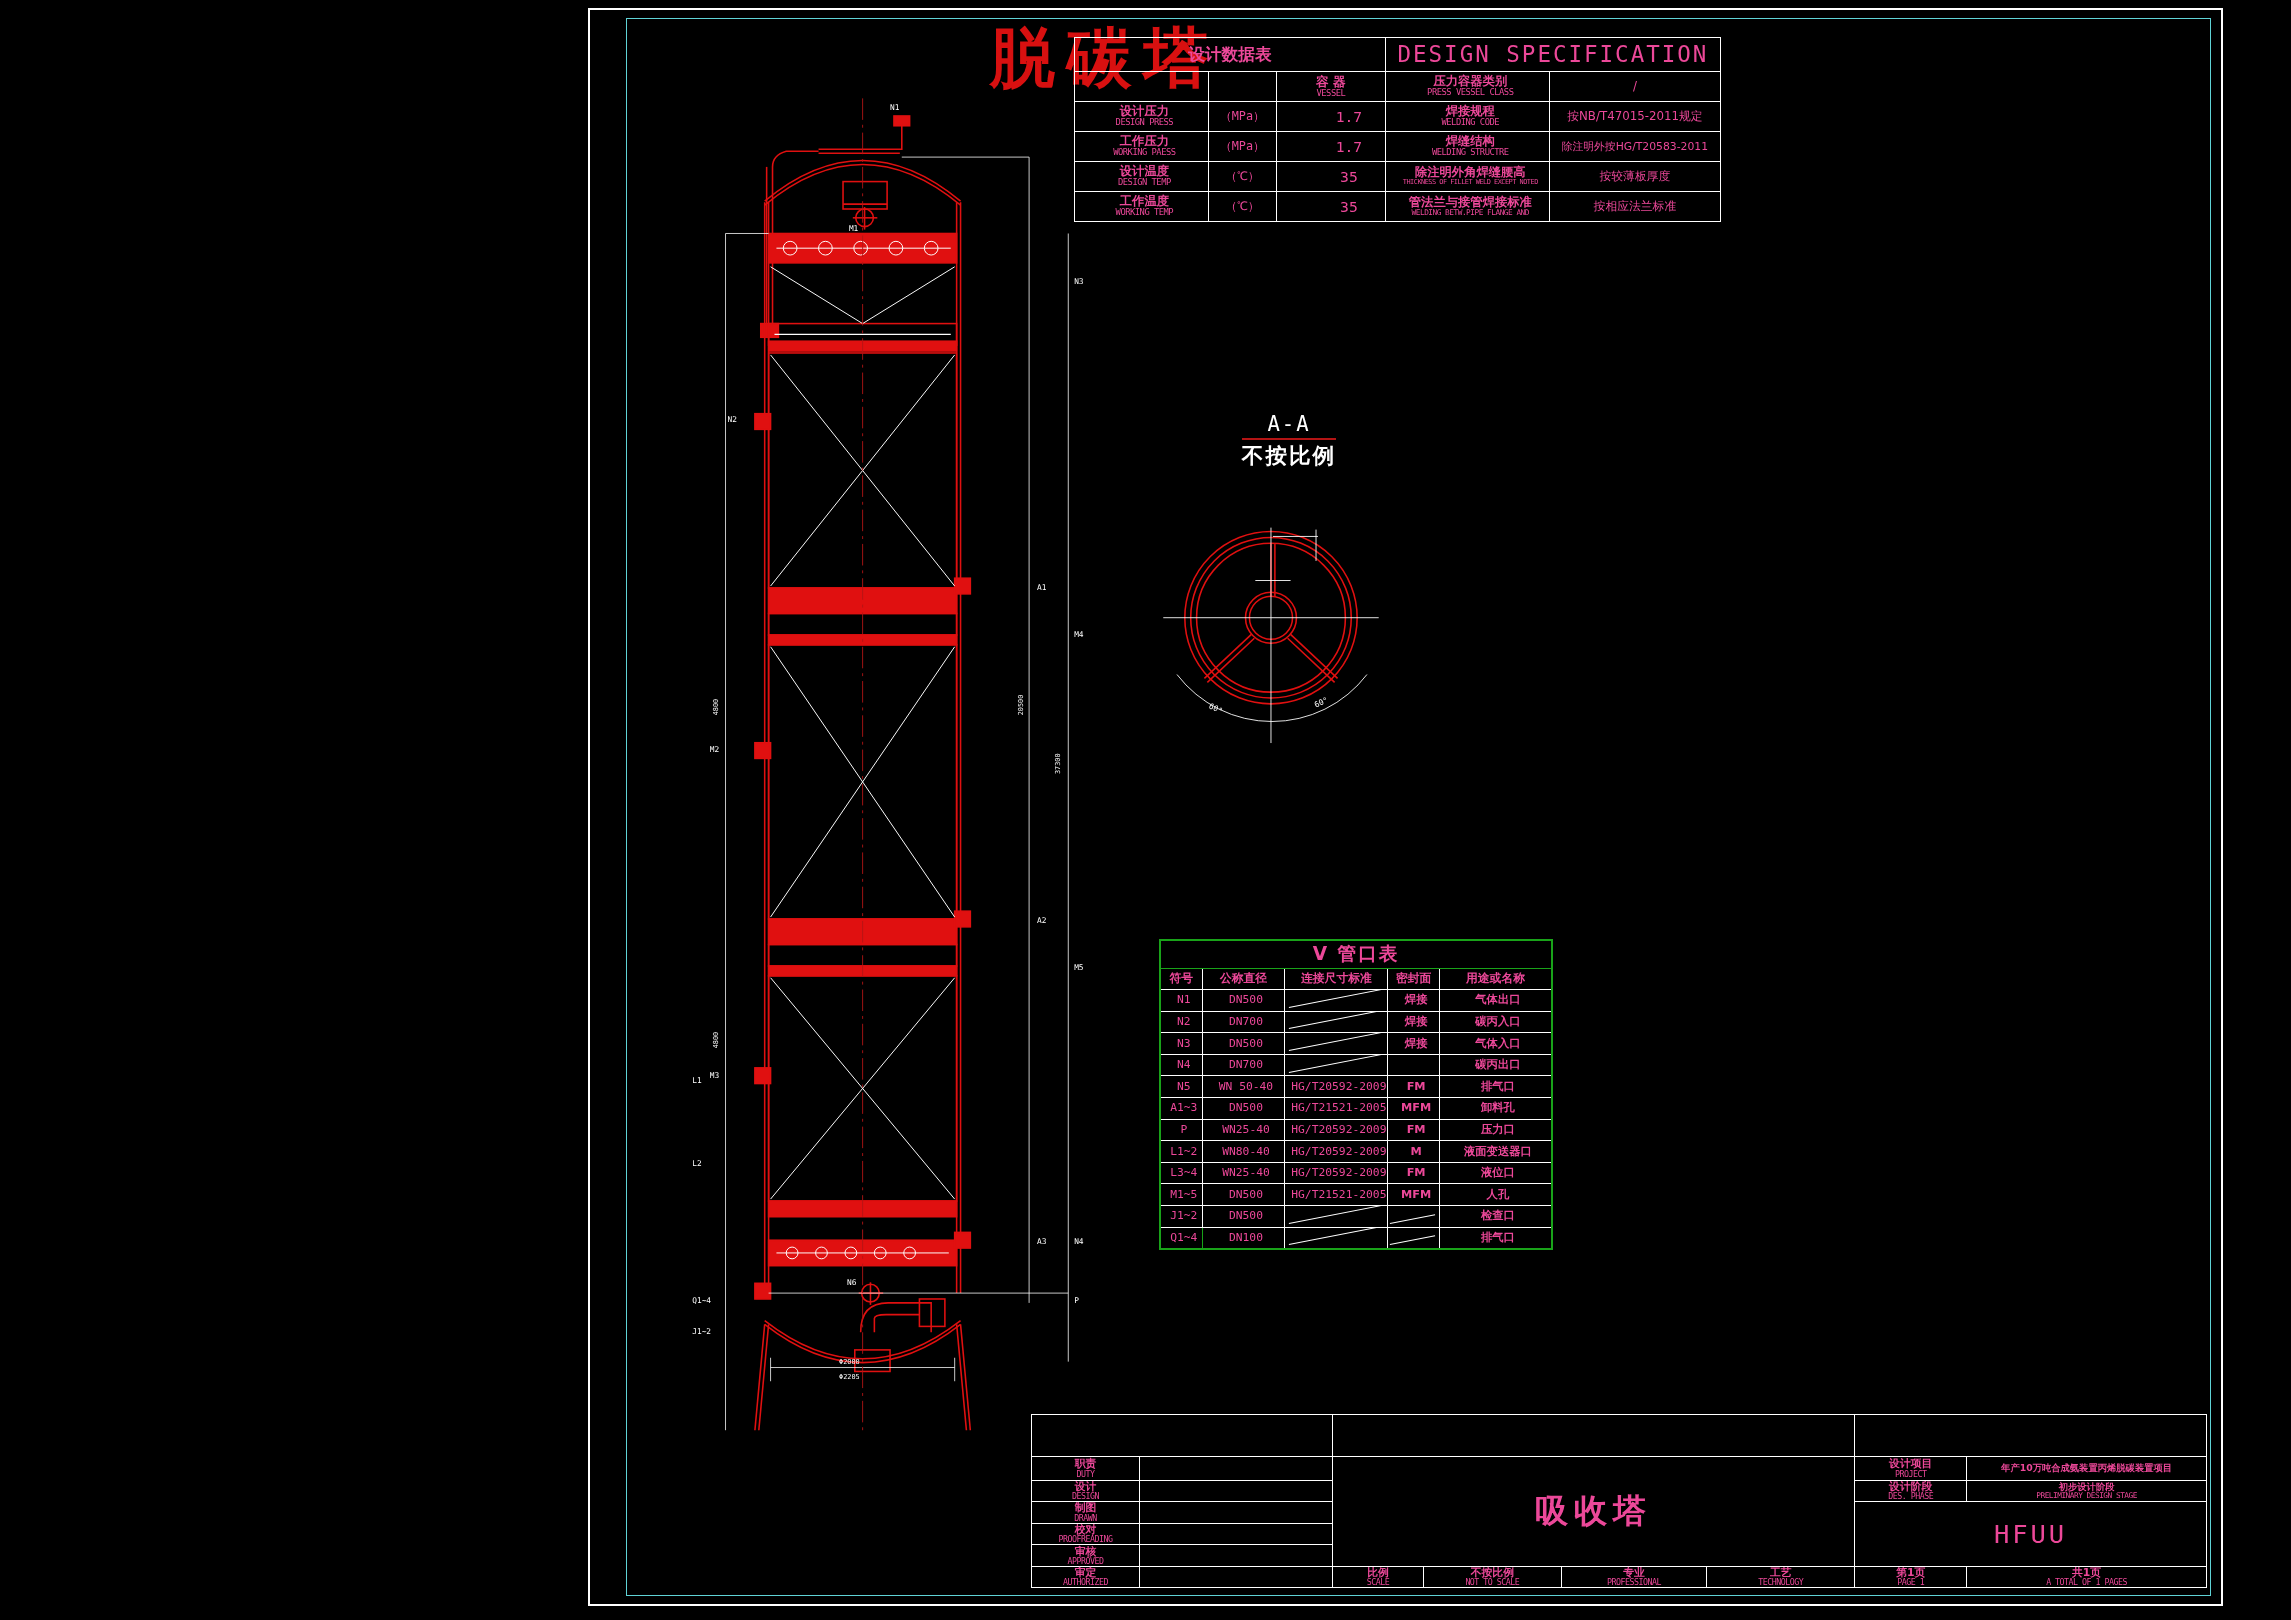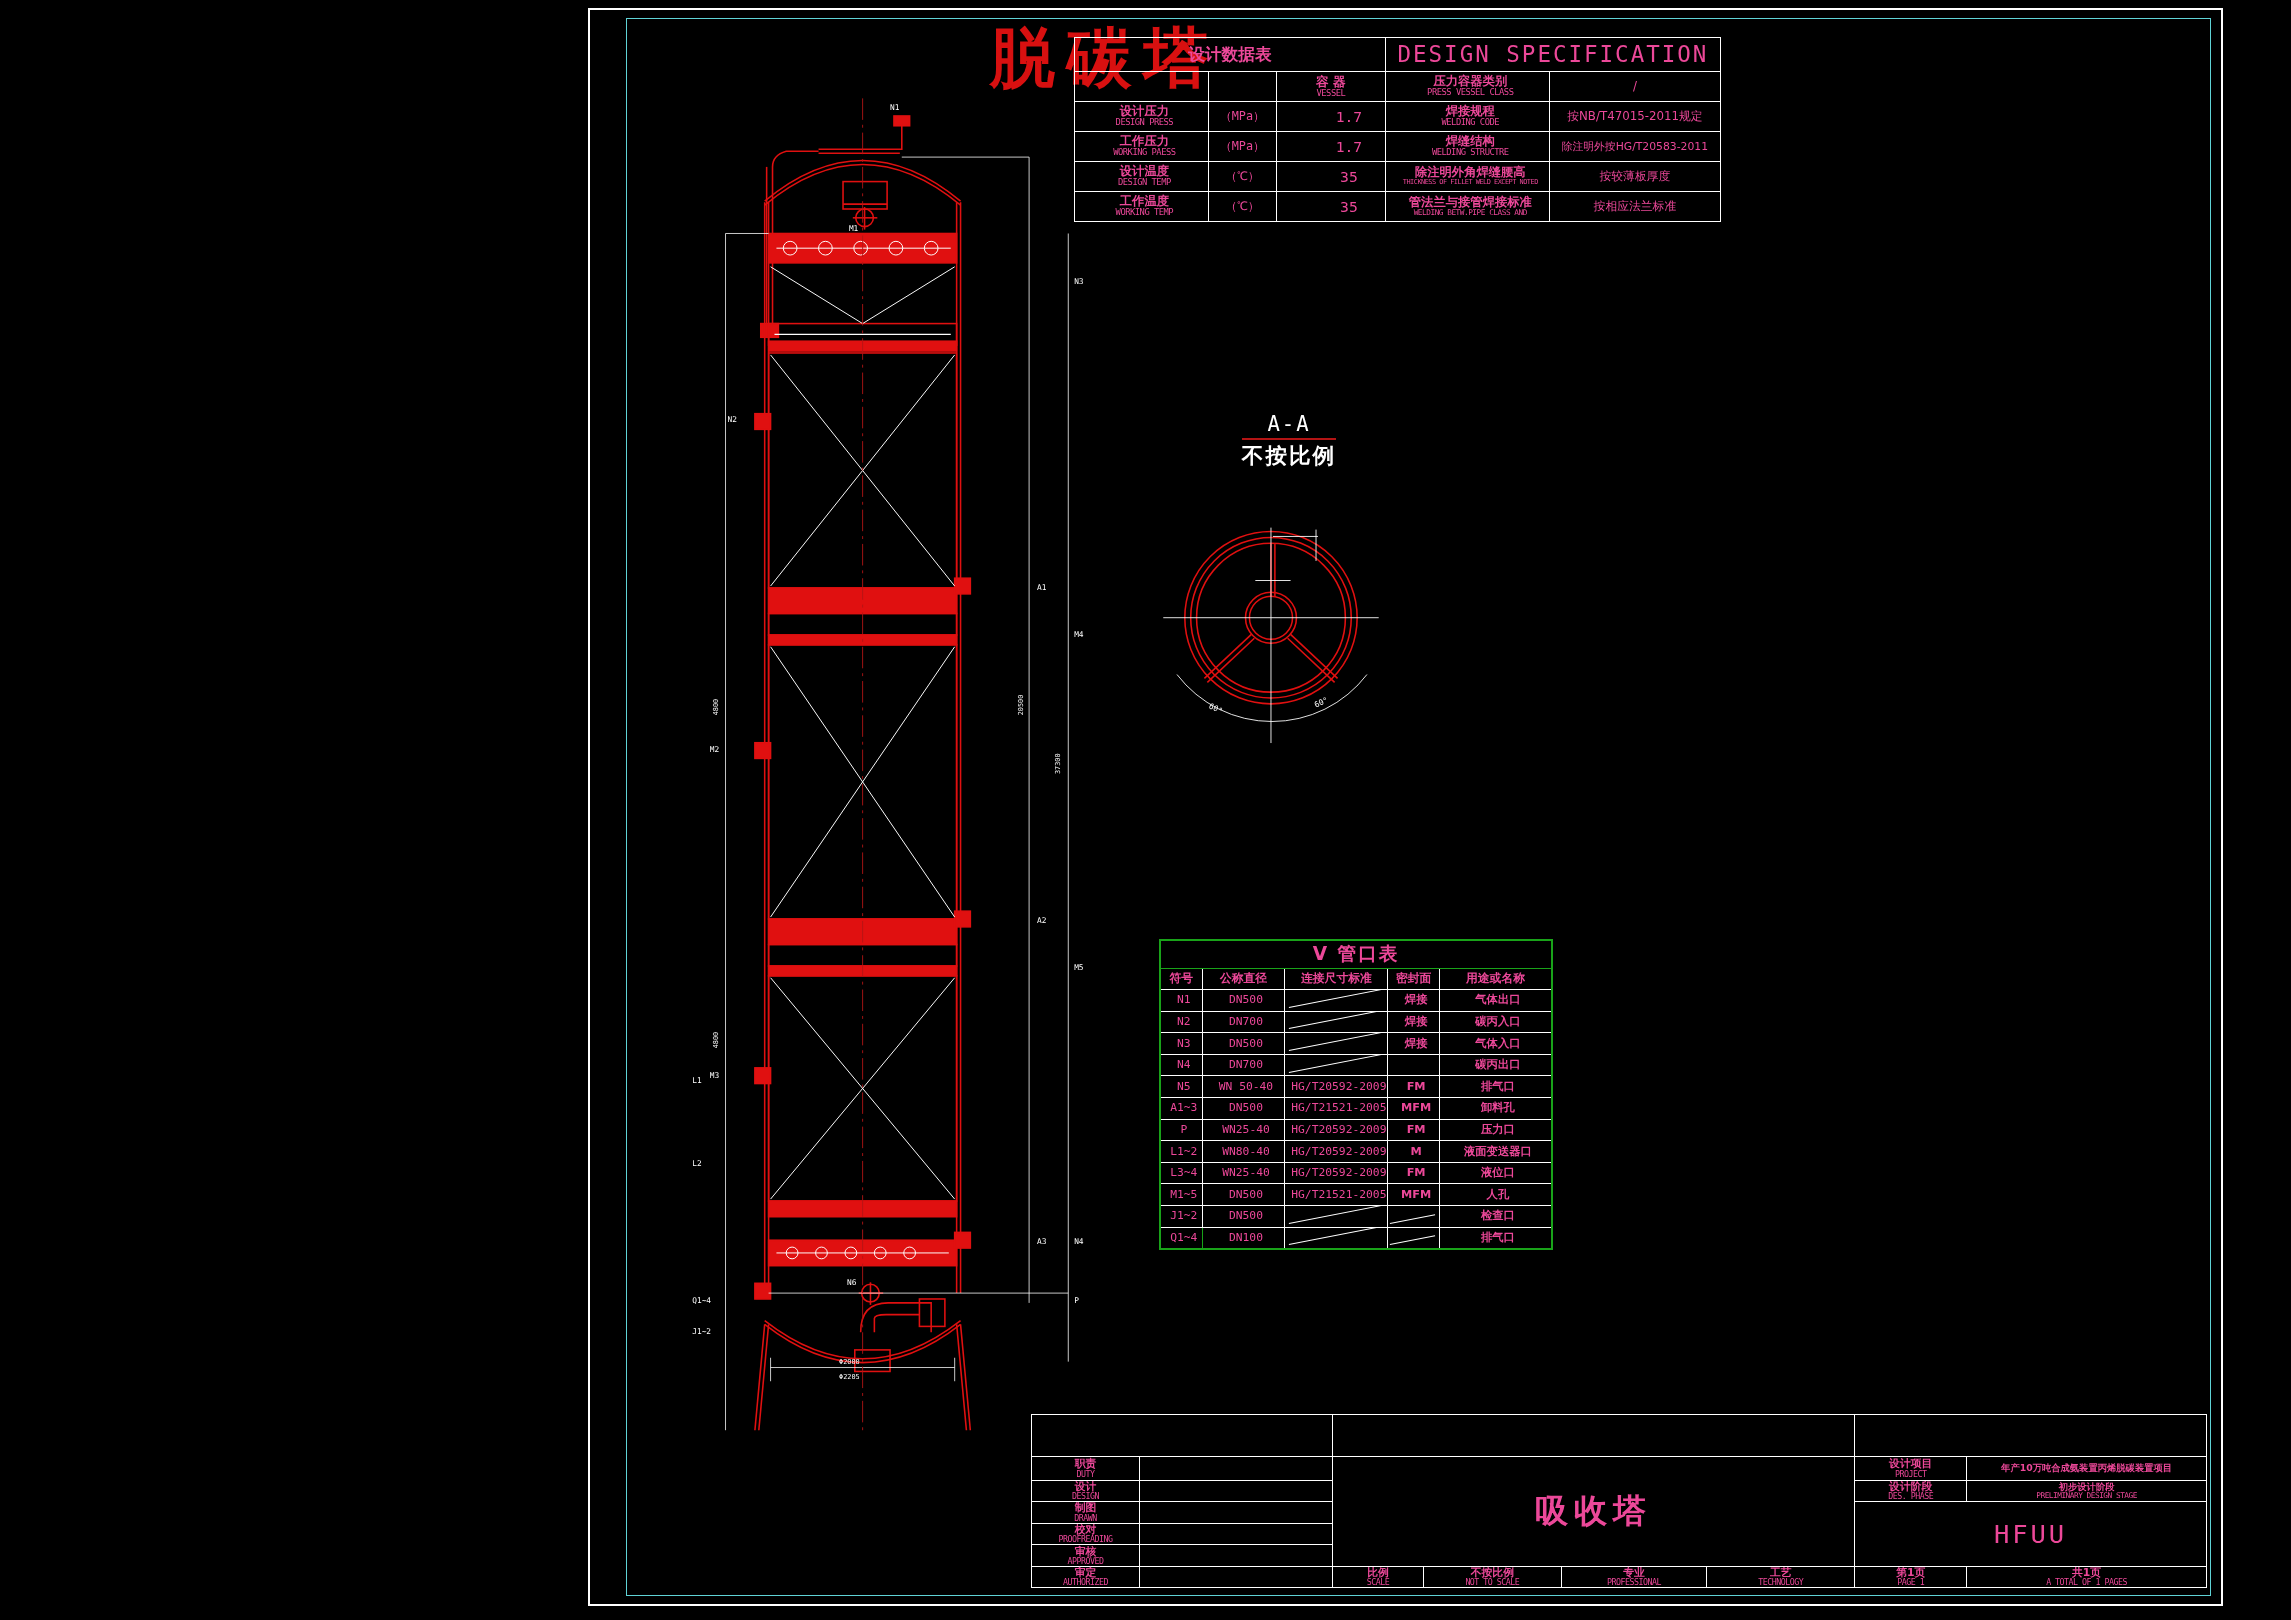--- a/index.html
+++ b/index.html
@@ -282,21 +282,21 @@
   </tr>
   <tr>
     <td class="lbl">
       <span class="cn">工作温度</span>
           <span class="en">WORKING TEMP</span>
     </td>
     <td><span class="unit">（℃）</span></td>
     <td><span class="val">35</span></td>
     <td class="lbl">
       <span class="cn">管法兰与接管焊接标准</span>
-          <span class="en" style="font-size:7.8px;">WELDING BETW.PIPE CLASS AND</span>
+          <span class="en" style="font-size:7.8px;">WELDING BETW.PIPE FLANGE AND</span>
     </td>
     <td colspan="2"><span class="rval">按相应法兰标准</span></td>
   </tr>
 </tbody>
   </table>
 
 <div class="abs" id="aa-block">
   <div id="aa-label">A-A</div>
   <div id="aa-rule"></div>
   <div id="aa-sub">不按比例</div>

